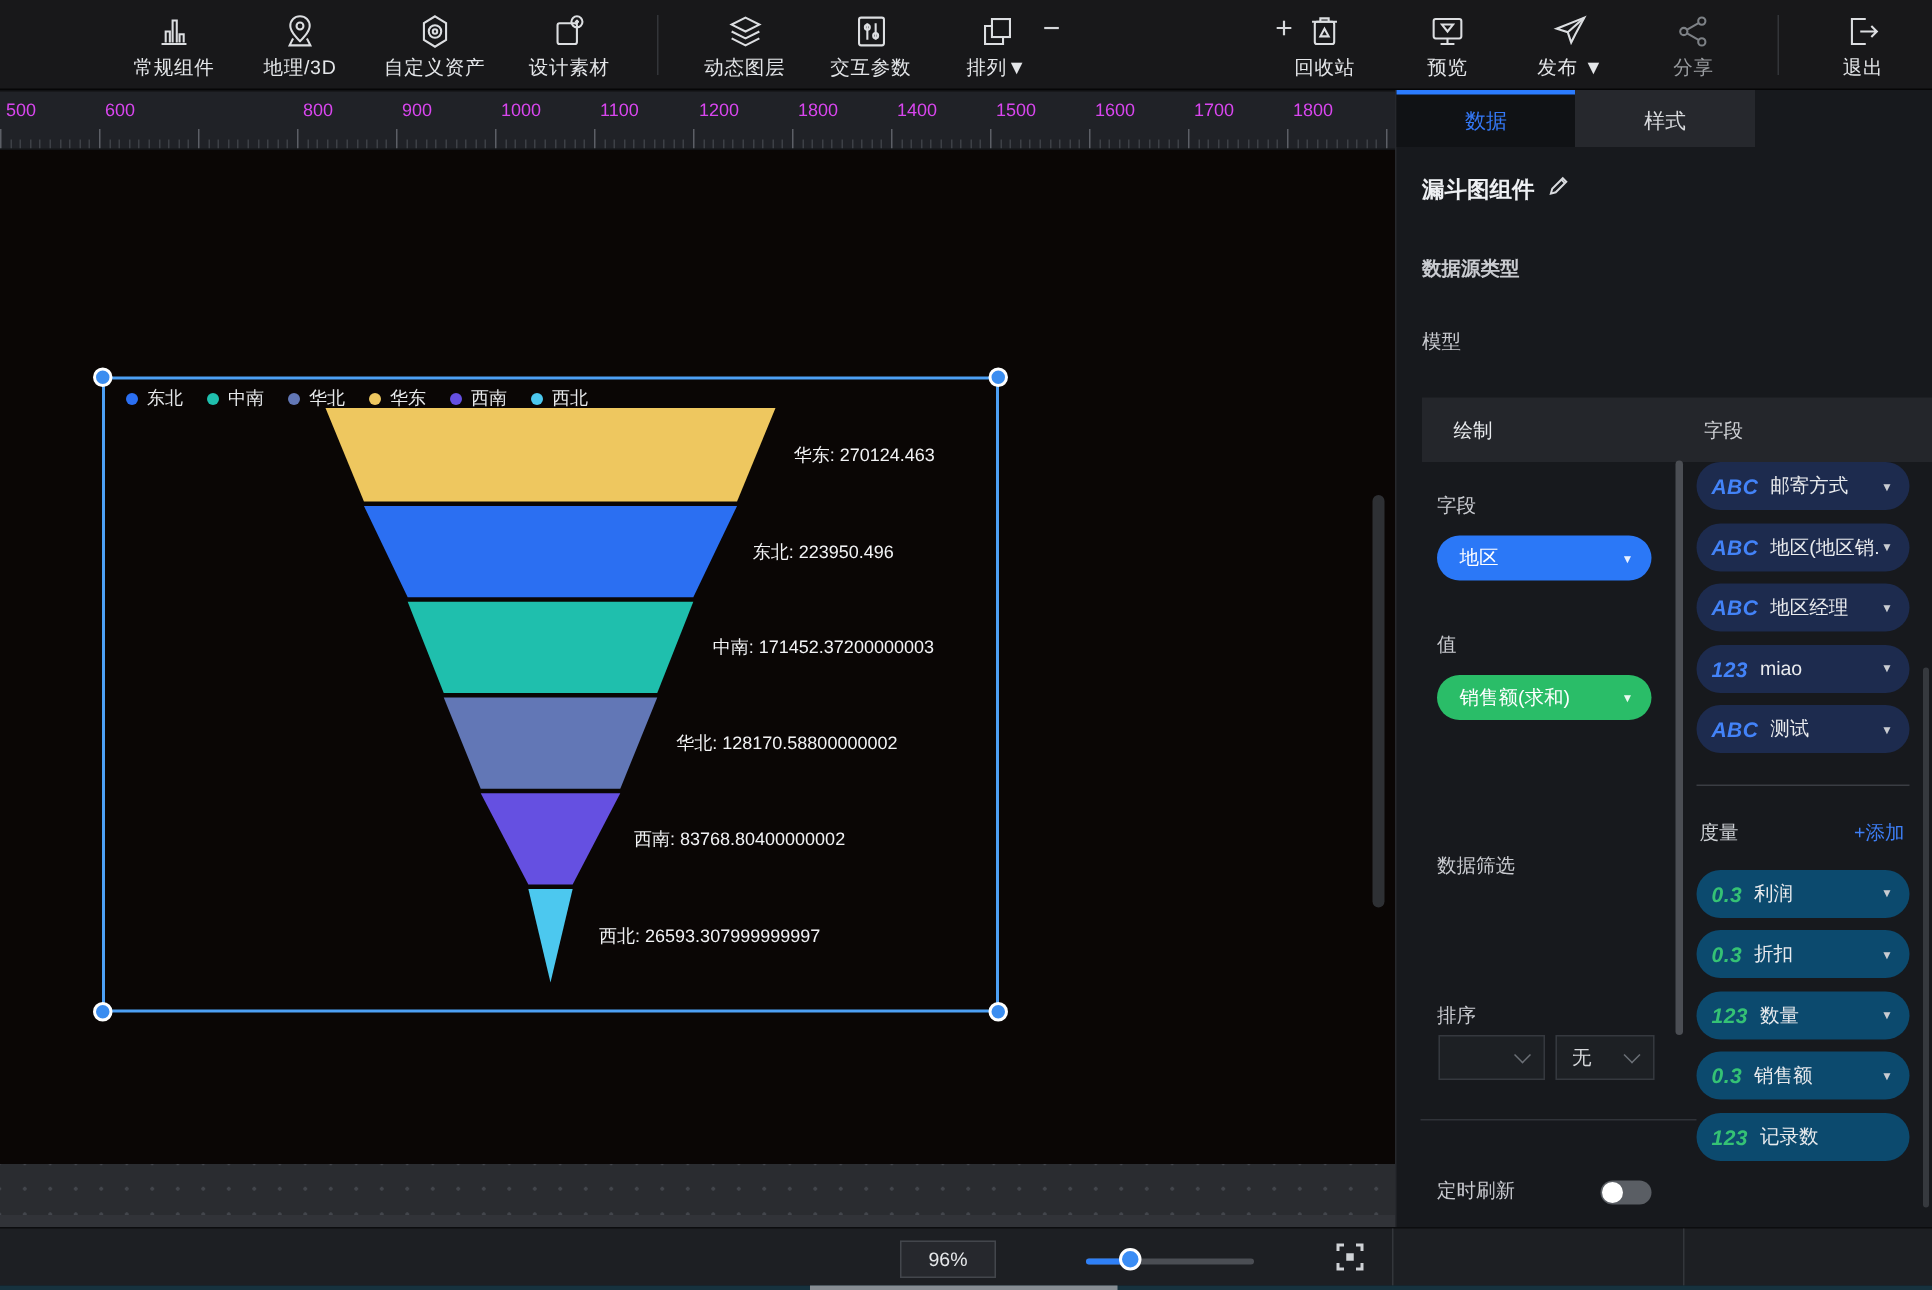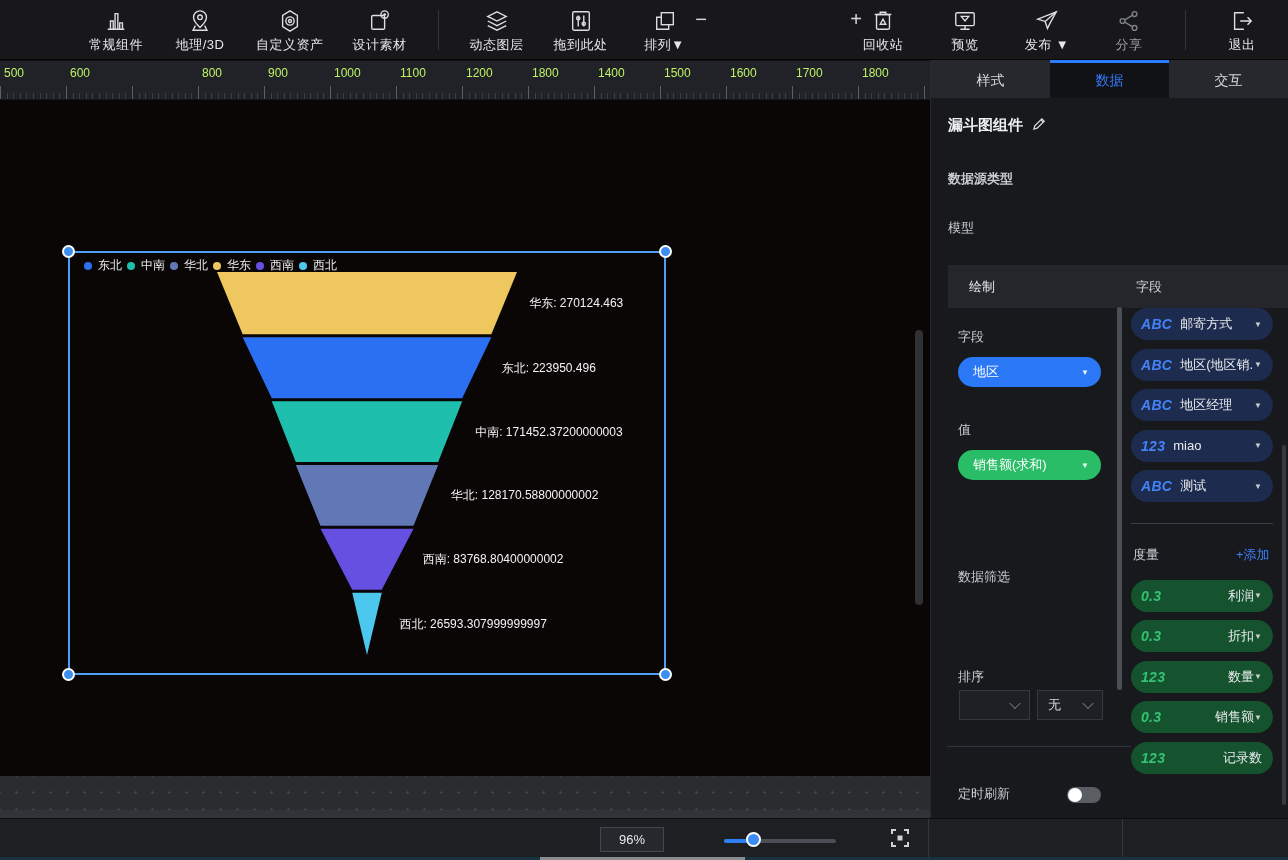--- a/index.html
+++ b/index.html
@@ -17,33 +17,33 @@
     gap:3px; cursor:pointer; min-width:56px; height:100%; padding-top:4px; }
   .tb-item svg { width:24px; height:24px; stroke:#dcdee1; fill:none; stroke-width:1.5; }
   .tb-item .tb-label { font-size:13px; color:#e4e6e9; white-space:nowrap; letter-spacing:.5px; }
   .tb-item.dim svg { stroke:#7d8186; }
   .tb-item.dim .tb-label { color:#9a9da1; }
   .tb-div { width:1px; height:40px; background:#333539; margin:0 2px; align-self:center; }
 
   
   #ruler { position:absolute; left:0; top:61px; width:930px; height:39px;
     background:#202227; border-bottom:1px solid #131417; overflow:hidden; }
-  .ruler-label { position:absolute; top:5px; font-size:12px; color:#bef264; }
+  .ruler-label { position:absolute; top:5px; font-size:12px; color:#d946ef; }
   .tick-major { position:absolute; bottom:0; width:1px; height:13px; background:#5c5f66; }
   .tick-minor { position:absolute; bottom:0; width:1px; height:6px; background:#3d4046; }
 
   
   #canvas { position:absolute; left:0; top:100px; width:930px; height:676px; background:#0a0605; }
   #selection { position:absolute; left:68px; top:151px; width:598px; height:424px;
     border:2px solid #4da0f5; }
   .handle { position:absolute; width:13px; height:13px; border-radius:50%;
     background:#3b8df0; border:2.5px solid #ffffff; z-index:5; }
   .h-tl { left:-8px; top:-8px; } .h-tr { right:-8px; top:-8px; }
   .h-bl { left:-8px; bottom:-8px; } .h-br { right:-8px; bottom:-8px; }
-  #legend { position:absolute; left:14px; top:4px; display:flex; gap:5px; z-index:3;align-items:flex-end; }
+  #legend { position:absolute; left:14px; top:4px; display:flex; gap:16px; z-index:3;align-items:flex-end; }
   .legend-item { display:flex; align-items:center; gap:6px; cursor:pointer; }
   .legend-dot { width:8px; height:8px; border-radius:50%; }
   .legend-text { font-size:12px; color:#e8eaec; }
   #funnel-svg { position:absolute; left:0; top:0; }
   .seg-label { font-size:12px; fill:#f2f3f5; }
   #canvas-vscroll { position:absolute; left:915px; top:230px; width:8px; height:275px;
     background:#2e3034; border-radius:4px; }
 
   
   #dotstrip { position:absolute; left:0; top:776px; width:930px; height:36px;
@@ -110,21 +110,21 @@
     border-radius:8px; background:#5a5e64; cursor:pointer; }
   #toggle .knob { position:absolute; left:1px; top:1px; width:14px; height:14px;
     border-radius:50%; background:#ffffff; }
   #inner-scroll { position:absolute; left:186px; top:247px; width:5px; height:383px;
     background:#4b4e54; border-radius:3px; }
 
   
   .fpill { position:absolute; left:200px; width:142px; height:32px; border-radius:16px;
     display:flex; align-items:center; padding:0 11px 0 10px; cursor:pointer; }
   .fpill.dim { background:#1d2b4e; }
-  .fpill.meas { background:#14532d;text-align:right; }
+  .fpill.meas { background:#0c4a6e; }
   .fpill .badge { font-size:14px; font-weight:bold; font-style:italic; margin-right:8px; letter-spacing:.3px; }
   .fpill.dim .badge { color:#4383f8; }
   .fpill.meas .badge { color:#35c275; }
   .fpill .plabel { flex:1; font-size:13px; color:#e8eaed; white-space:nowrap; overflow:hidden; }
   .fpill .pill-caret { color:#c9ccd1; }
   #rightcol-divider { position:absolute; left:200px; top:463px; width:142px; height:1px; background:#3a3d43; }
   #measures-label { position:absolute; left:202px; top:486px; font-size:13px; color:#cfd2d6; }
   #add-link { position:absolute; left:305px; top:486px; font-size:13px; color:#3d7ef5; cursor:pointer; }
   #outer-scroll { position:absolute; left:351px; top:385px; width:4px; height:360px;
     background:#36393e; border-radius:2px; }
@@ -175,21 +175,21 @@
           </svg>
         <span class="tb-label">动态图层</span>
       </div>
       <div class="tb-item">
         <svg viewBox="0 0 26 26">
             <rect x="4" y="3" width="18" height="20" rx="1.5"></rect>
             <path d="M10 7v12M16 7v12"></path>
             <circle cx="10" cy="10" r="1.8"></circle>
             <circle cx="16" cy="16" r="1.8"></circle>
           </svg>
-        <span class="tb-label">拖到此处</span>
+        <span class="tb-label">交互参数</span>
       </div>
       <div class="tb-item">
         <svg viewBox="0 0 26 26">
             <rect x="9" y="4" width="13" height="13"></rect>
             <path d="M17 17v5H4V9h5"></path>
           </svg>
         <span class="tb-label">排列▼</span>
       </div>
     </div>
     <div class="tb-right">
@@ -462,23 +462,22 @@
       </svg>
   </div>
   <div class="bb-div" style="left:928px;"></div>
   <div class="bb-div" style="left:1122px;"></div>
   <div id="bottomstrip">
     <div class="thumb"></div>
   </div>
 
   <div id="rightpanel">
     <div id="panel-tabs">
+      <div class="panel-tab active">数据</div>
       <div class="panel-tab">样式</div>
-      <div class="panel-tab active">数据</div>
-      <div class="panel-tab">交互</div>
     </div>
 
     <div id="comp-title-row">
       <span id="comp-title">漏斗图组件</span>
       <span id="edit-icon">
         <svg viewBox="0 0 16 16">
             <path d="M2 14l1-3.5L10.5 3l2.5 2.5L5.5 13 2 14z"></path>
             <path d="M9.5 4l2.5 2.5"></path>
           </svg>
       </span>

